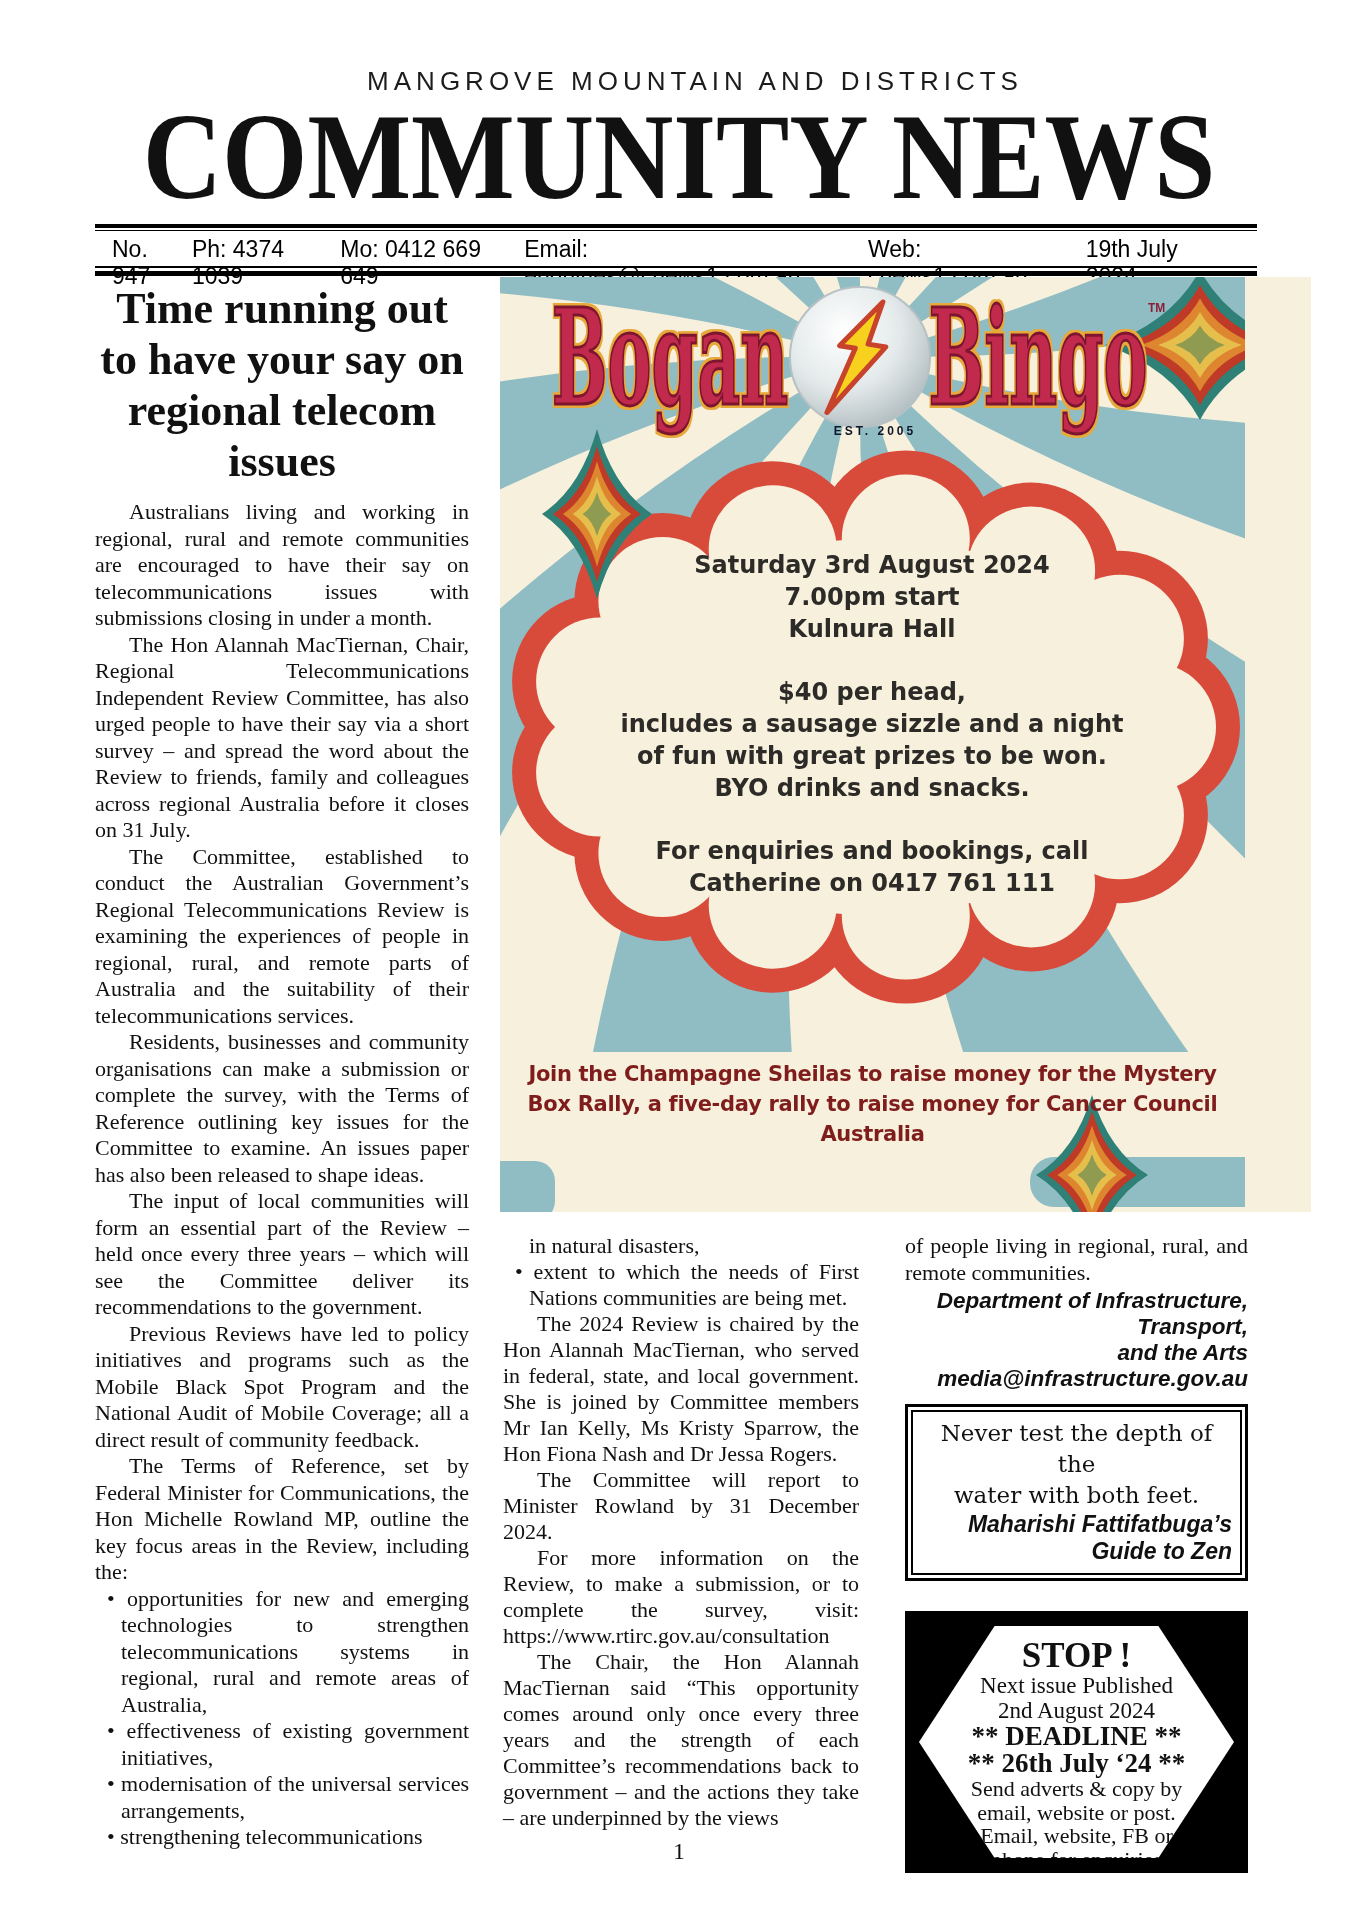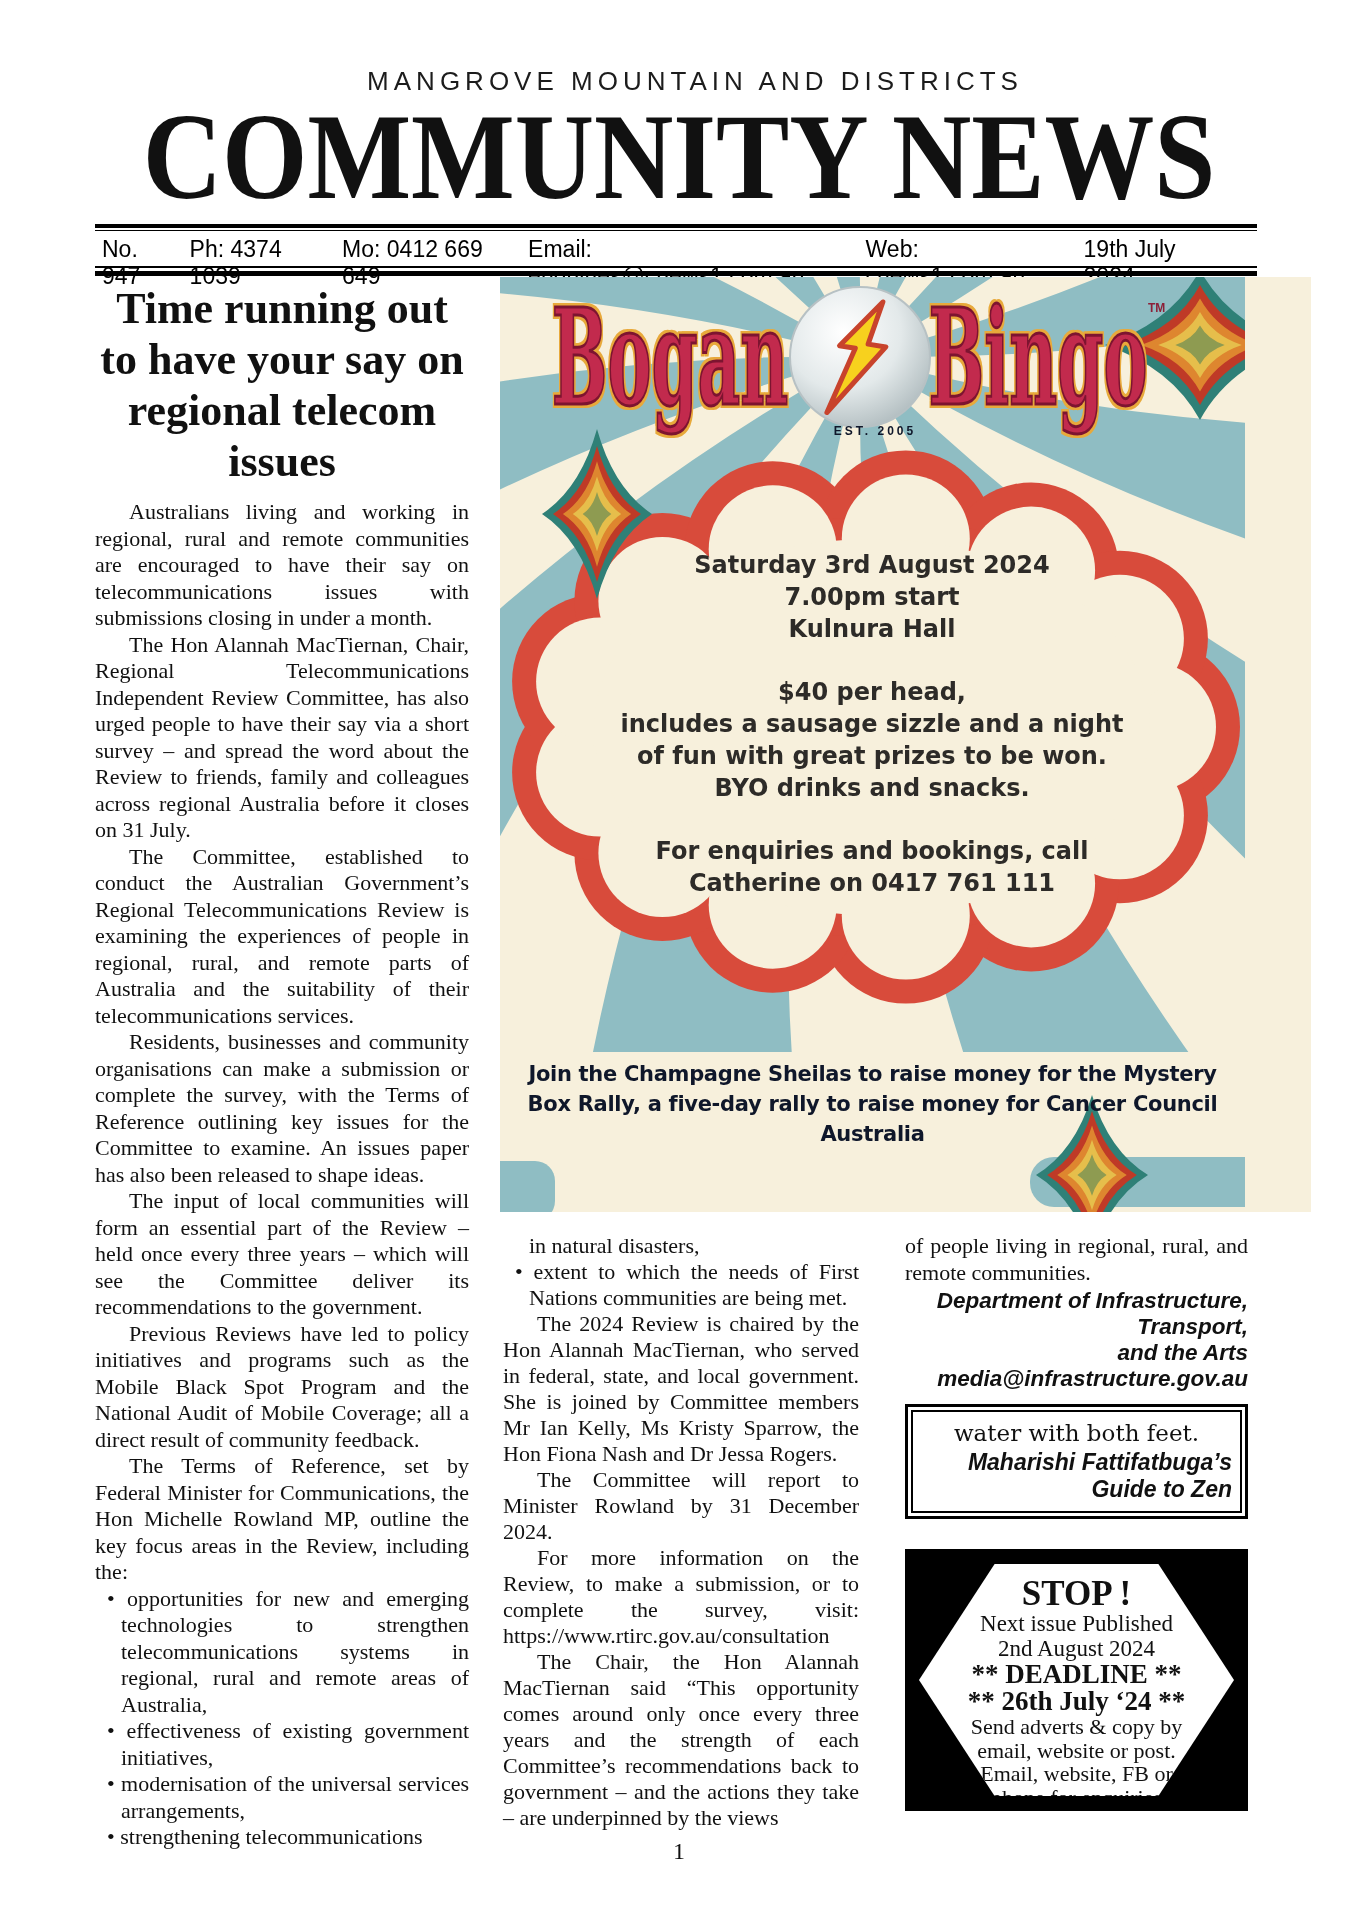--- a/index.html
+++ b/index.html
@@ -7,22 +7,22 @@
         overflow:hidden;font-family:"Liberation Serif",serif;color:#111;}
 
   
   .kicker{position:absolute;top:66px;left:0;width:100%;text-align:center;
           font-family:"Liberation Sans",sans-serif;font-size:26px;letter-spacing:5px;color:#1c1c1c;padding-left:16px;}
   .m-title{position:absolute;top:96px;left:0;width:100%;text-align:center;
            font-family:"Liberation Serif",serif;font-weight:bold;font-size:122px;line-height:1;
            white-space:nowrap;transform:scaleX(.9);}
   .rule1{position:absolute;top:224px;left:95px;width:1162px;height:2px;
          border-top:4px solid #000;border-bottom:1px solid #000;}
-  .infoline{position:absolute;top:236px;left:102px;width:1122px;display:flex;
-            justify-content:space-between;font-family:"Liberation Sans",sans-serif;font-size:23px;color:#000;gap:12px;}
+  .infoline{position:absolute;top:236px;left:112px;width:1122px;display:flex;
+            justify-content:space-between;font-family:"Liberation Sans",sans-serif;font-size:23px;color:#000;}
   .rule2{position:absolute;top:266px;left:95px;width:1162px;height:3px;
          border-top:2px solid #000;border-bottom:5px solid #000;}
 
   
   .col{position:absolute;font-size:22px;line-height:26.5px;text-align:justify;}
   .col1{left:95px;top:283px;width:374px;}
   .col2{left:503px;top:1233px;width:356px;line-height:26px;}
   .col3{left:905px;top:1233px;width:343px;}
   .headline{margin-bottom:12px;}
   .hl{font-weight:bold;font-size:44px;line-height:51px;text-align:center;white-space:nowrap;}
@@ -67,21 +67,21 @@
          font-size:12px;font-weight:bold;color:#8C2038;}
   .fl-est{position:absolute;left:285px;top:147px;width:180px;text-align:center;
           font-family:"Liberation Sans",sans-serif;font-size:12px;font-weight:bold;
           letter-spacing:3px;color:#0f172a;}
   .fl-cloud{position:absolute;left:72px;top:272px;width:600px;text-align:center;
             font-family:"DejaVu Sans",sans-serif;font-weight:bold;font-size:24px;color:#2D2B28;}
   .fl-cloud .cloud-line{line-height:32px;}
   .fl-cloud .cloud-line.blank{height:31px;}
   .fl-footer{position:absolute;left:0;top:782px;width:745px;text-align:center;
              font-family:"DejaVu Sans",sans-serif;font-weight:bold;font-size:21px;
-             letter-spacing:-.3px;color:#0f172a;}
+             letter-spacing:-.3px;color:#7f1d1d;}
   .fl-footer .footer-line{line-height:30px;white-space:nowrap;}
 </style>
 </head>
 <body>
 
 <div class="page">
 
   <div class="kicker">MANGROVE MOUNTAIN AND DISTRICTS</div>
   <div class="m-title">COMMUNITY NEWS</div>
   <div class="rule1"></div>
@@ -228,20 +228,21 @@
   <div class="col col3">
     <p class="lead">of people living in regional, rural, and remote communities.</p>
     <div class="attr">
         <div class="attr-line">Department of Infrastructure, Transport,</div>
         <div class="attr-line">and the Arts</div>
         <div class="attr-line">media@infrastructure.gov.au</div>
       </div>
 
     <div class="quote-box">
       <div class="quote-inner">
+        <div class="q">Never test the depth of the</div>
         <div class="q">water with both feet.</div>
         <div class="qa">Maharishi Fattifatbuga’s</div>
         <div class="qa">Guide to Zen</div>
       </div>
     </div>
 
     <div class="stop-box">
       <div class="hexagon">
         <div class="stop-title">STOP !</div>
         <div>

